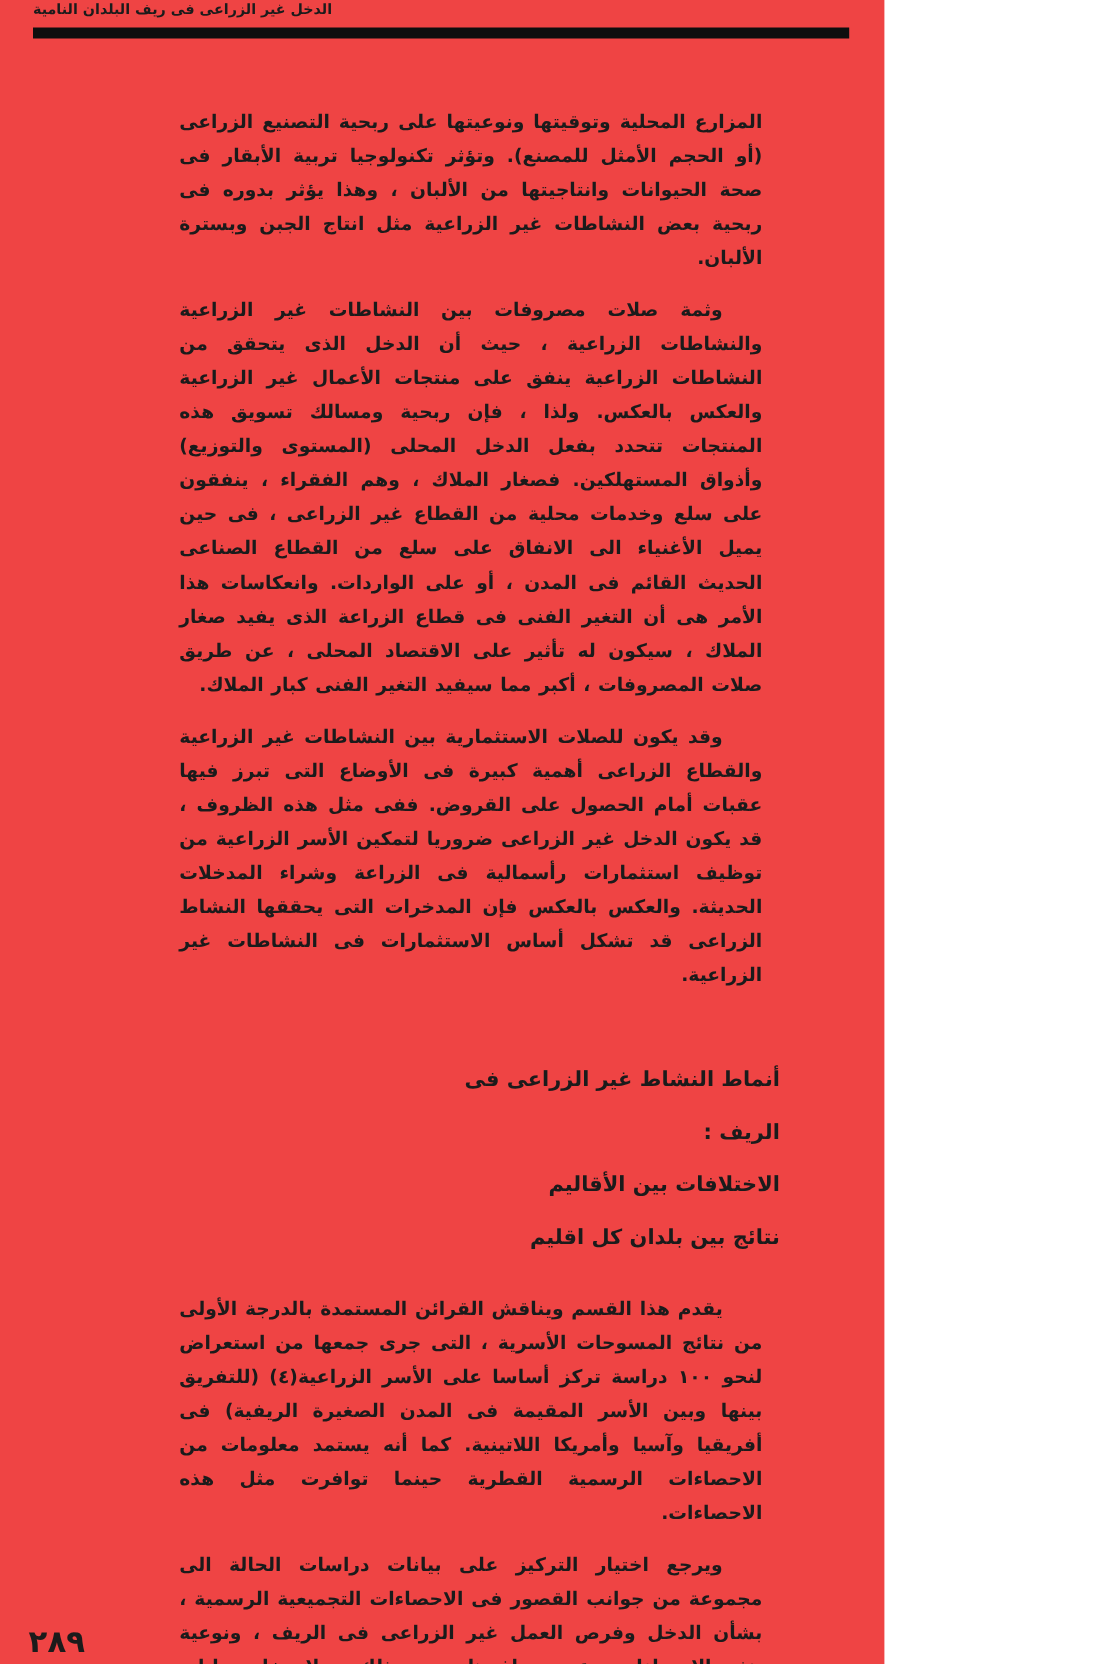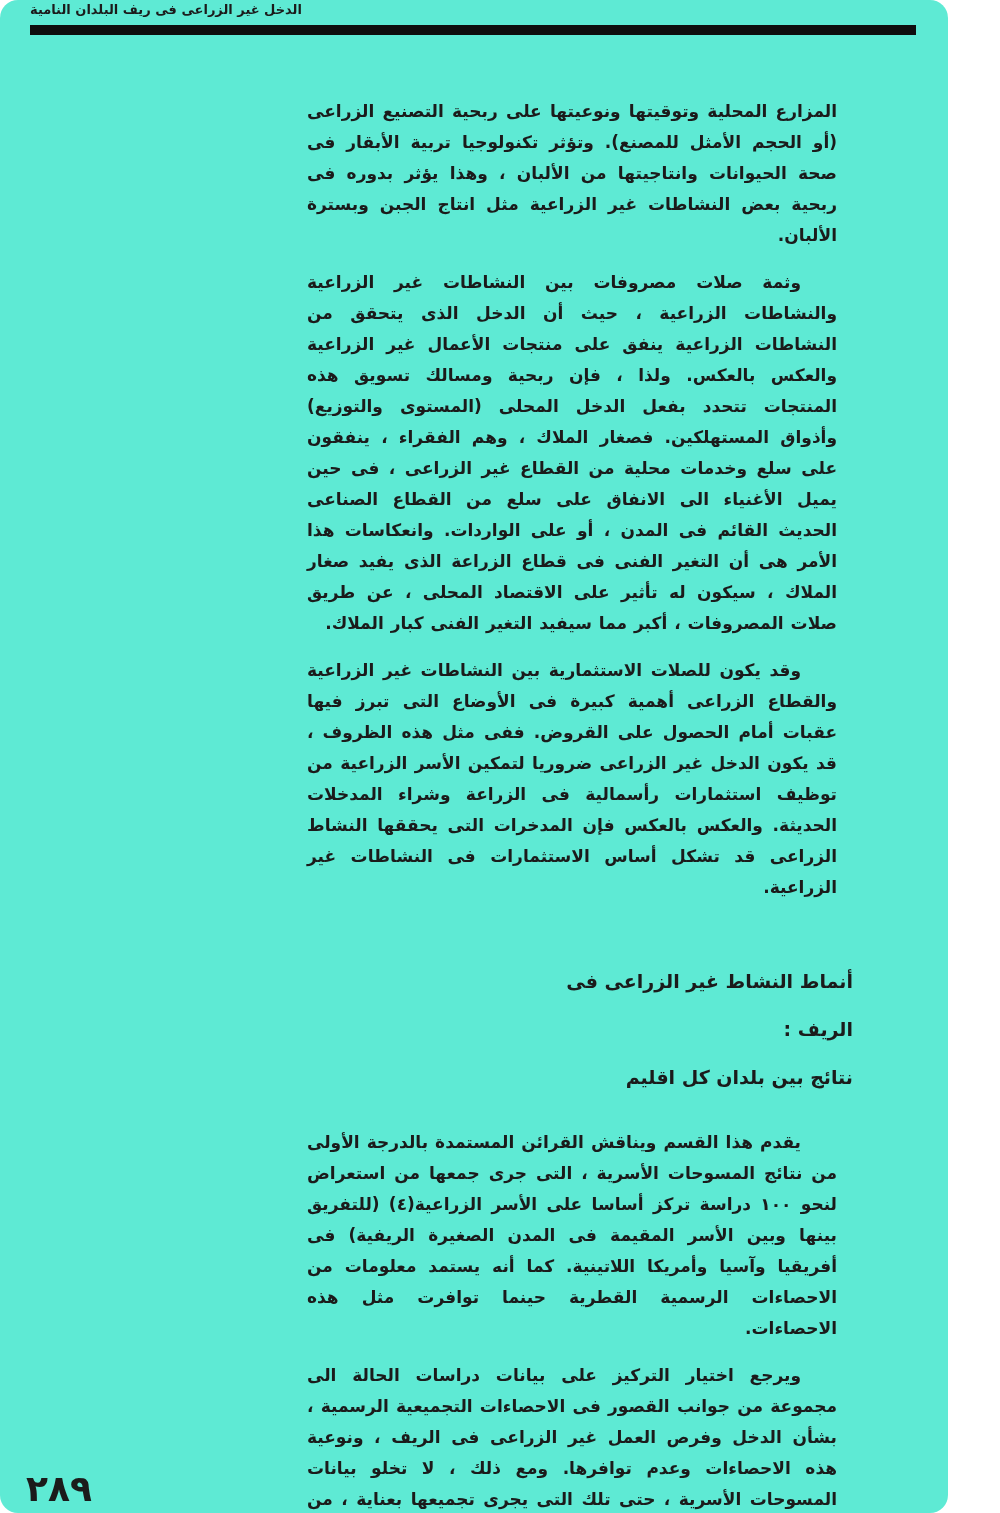--- a/index.html
+++ b/index.html
@@ -2,28 +2,27 @@
 <html lang="ar"><head>
 <meta charset="utf-8">
 <style>
   html, body {
     margin: 0;
     padding: 0;
     background: #ffffff;
   }
   .page {
     position: relative;
-    width: 948px;
+    width: 804px;
     height: 1513px;
-    background: #5eead4;
+    background: #ef4444;
     direction: rtl;
     font-family: "DejaVu Sans", sans-serif;
     color: #1b1b1b;
     overflow: hidden;
-    border-radius: 18px;
   }
   .running-title {
     position: absolute;
     top: 2px;
     left: 30px;
     font-size: 13px;
     font-weight: bold;
     letter-spacing: 0.2px;
     white-space: nowrap;
   }
@@ -62,21 +61,21 @@
     line-height: 48px;
   }
   .section-heading .heading-line {
     display: block;
     margin-left: 136px;
   }
   .page-number {
     position: absolute;
     left: 26px;
     bottom: 4px;
-    font-size: 36px;
+    font-size: 28px;
     font-weight: bold;
   }
 </style>
 </head>
 <body>
 
 <div class="page" dir="rtl">
 
   <div>
     <div class="running-title">الدخل غير الزراعى فى ريف البلدان النامية</div>
@@ -86,20 +85,21 @@
   <main class="text-column">
 
     <p class="para no-indent">المزارع المحلية وتوقيتها ونوعيتها على ربحية التصنيع الزراعى (أو الحجم الأمثل للمصنع). وتؤثر تكنولوجيا تربية الأبقار فى صحة الحيوانات وانتاجيتها من الألبان ، وهذا يؤثر بدوره فى ربحية بعض النشاطات غير الزراعية مثل انتاج الجبن وبسترة الألبان.</p>
 
     <p class="para">وثمة صلات مصروفات بين النشاطات غير الزراعية والنشاطات الزراعية ، حيث أن الدخل الذى يتحقق من النشاطات الزراعية ينفق على منتجات الأعمال غير الزراعية والعكس بالعكس. ولذا ، فإن ربحية ومسالك تسويق هذه المنتجات تتحدد بفعل الدخل المحلى (المستوى والتوزيع) وأذواق المستهلكين. فصغار الملاك ، وهم الفقراء ، ينفقون على سلع وخدمات محلية من القطاع غير الزراعى ، فى حين يميل الأغنياء الى الانفاق على سلع من القطاع الصناعى الحديث القائم فى المدن ، أو على الواردات. وانعكاسات هذا الأمر هى أن التغير الفنى فى قطاع الزراعة الذى يفيد صغار الملاك ، سيكون له تأثير على الاقتصاد المحلى ، عن طريق صلات المصروفات ، أكبر مما سيفيد التغير الفنى كبار الملاك.</p>
 
     <p class="para">وقد يكون للصلات الاستثمارية بين النشاطات غير الزراعية والقطاع الزراعى أهمية كبيرة فى الأوضاع التى تبرز فيها عقبات أمام الحصول على القروض. ففى مثل هذه الظروف ، قد يكون الدخل غير الزراعى ضروريا لتمكين الأسر الزراعية من توظيف استثمارات رأسمالية فى الزراعة وشراء المدخلات الحديثة. والعكس بالعكس فإن المدخرات التى يحققها النشاط الزراعى قد تشكل أساس الاستثمارات فى النشاطات غير الزراعية.</p>
 
     <h2 class="section-heading">
       <span class="heading-line">أنماط النشاط غير الزراعى فى الريف :</span>
+      <span class="heading-line">الاختلافات بين الأقاليم</span>
       <span class="heading-line">نتائج بين بلدان كل اقليم</span>
     </h2>
 
     <p class="para">يقدم هذا القسم ويناقش القرائن المستمدة بالدرجة الأولى من نتائج المسوحات الأسرية ، التى جرى جمعها من استعراض لنحو ١٠٠ دراسة تركز أساسا على الأسر الزراعية(٤) (للتفريق بينها وبين الأسر المقيمة فى المدن الصغيرة الريفية) فى أفريقيا وآسيا وأمريكا اللاتينية. كما أنه يستمد معلومات من الاحصاءات الرسمية القطرية حينما توافرت مثل هذه الاحصاءات.</p>
 
     <p class="para">ويرجع اختيار التركيز على بيانات دراسات الحالة الى مجموعة من جوانب القصور فى الاحصاءات التجميعية الرسمية ، بشأن الدخل وفرص العمل غير الزراعى فى الريف ، ونوعية هذه الاحصاءات وعدم توافرها. ومع ذلك ، لا تخلو بيانات المسوحات الأسرية ، حتى تلك التى يجرى تجميعها بعناية ، من هذه المشكلات ، ويتعين على القارئ ، أن</p>
 
   </main>
 
   <div class="page-number">٢٨٩</div>

